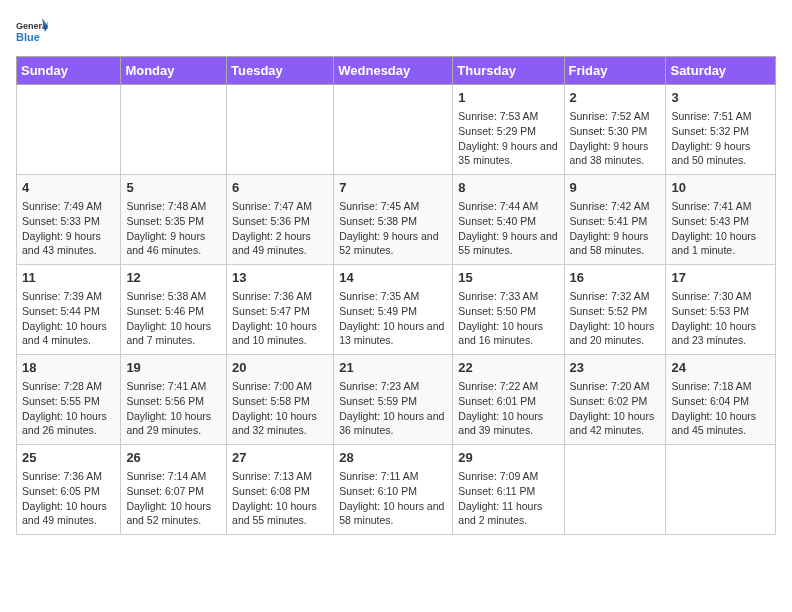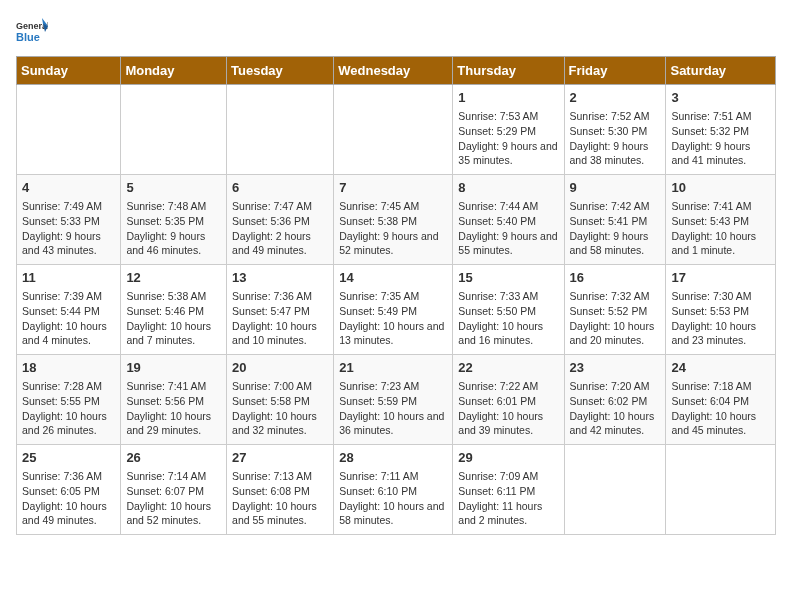--- a/index.html
+++ b/index.html
@@ -34,21 +34,21 @@
       font-size: 16px;
       color: #555;
       margin-top: 2px;
     }
     table {
       width: 100%;
       border-collapse: collapse;
       font-size: 11px;
     }
     thead tr th {
-      background-color: #a16207;
+      background-color: #8b5cf6;
       color: #fff;
       padding: 6px 4px;
       text-align: left;
       font-size: 13px;
       font-weight: bold;
       border: 1px solid #aaa;
       margin-top: 32px;
     }
     tbody tr td {
       border: 1px solid #ccc;
@@ -122,21 +122,21 @@
         <td>
           <span class="day-num">2</span>
           <div>Sunrise: 7:52 AM</div>
           <div>Sunset: 5:30 PM</div>
           <div>Daylight: 9 hours and 38 minutes.</div>
         </td>
         <td>
           <span class="day-num">3</span>
           <div>Sunrise: 7:51 AM</div>
           <div>Sunset: 5:32 PM</div>
-          <div>Daylight: 9 hours and 41 minutes.</div>
+          <div>Daylight: 9 hours and 50 minutes.</div>
         </td>
       </tr>
       <tr>
         <td>
           <span class="day-num">4</span>
           <div>Sunrise: 7:49 AM</div>
           <div>Sunset: 5:33 PM</div>
           <div>Daylight: 9 hours and 43 minutes.</div>
         </td>
         <td>

